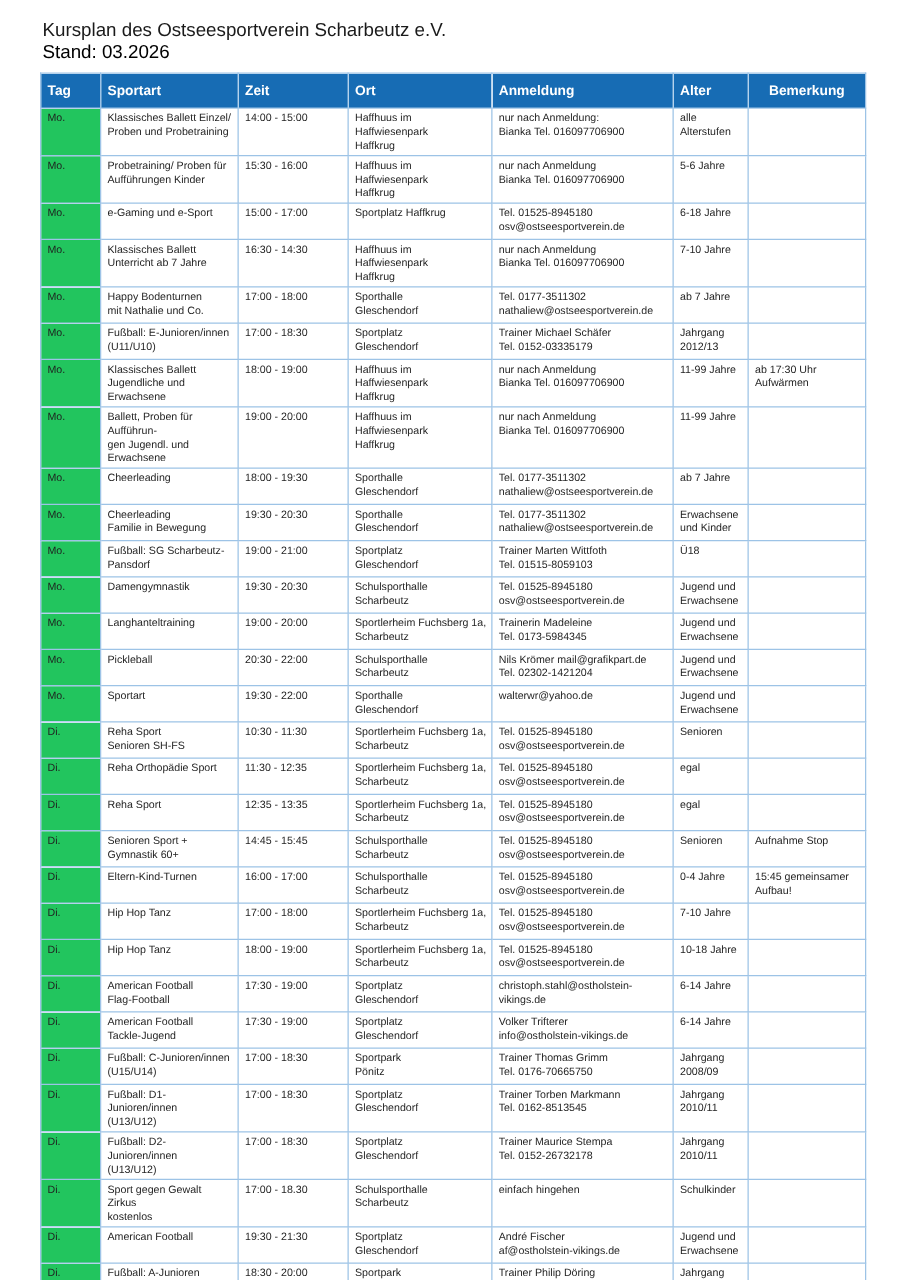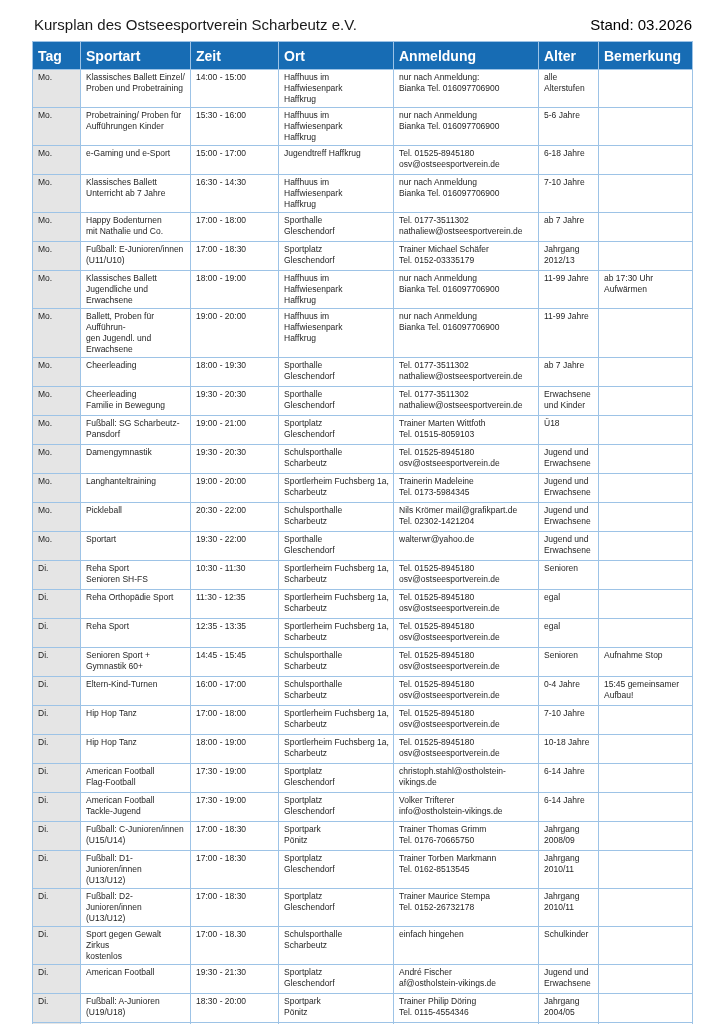--- a/index.html
+++ b/index.html
@@ -14,20 +14,21 @@
     width: 724px;
     height: 1024px;
     background: #ffffff;
     overflow: hidden;
   }
   .titlebar {
     display: flex;
     justify-content: space-between;
     align-items: baseline;
     margin: 16px 32px 8px 34px;
+    flex-direction: column;
   }
   .doc-title {
     font-size: 15px;
     font-weight: normal;
     color: #1a1a1a;
     letter-spacing: 0;
   }
   .doc-stand {
     font-size: 15px;
     font-weight: normal;
@@ -35,46 +36,47 @@
   }
   table.course-table {
     border-collapse: collapse;
     table-layout: fixed;
     width: 660px;
     margin-left: 32px;
   }
   table.course-table th {
     background: #176cb4;
     color: #ffffff;
-    font-size: 14px;
+    font-size: 11px;
     font-weight: bold;
     text-align: left;
     padding: 4px 5px;
     border: 1px solid #9dc3e6;
     white-space: nowrap;
     overflow: hidden;
   }
   table.course-table th:last-child {
+    text-align: center;
   }
   table.course-table td {
     font-size: 8.5px;
     line-height: 11px;
     vertical-align: top;
     padding: 2px 4px 2px 5px;
     border: 1px solid #9dc3e6;
     white-space: pre-line;
     overflow: hidden;
     height: 24px;
     box-sizing: content-box;
   }
   table.course-table tr {
     height: 28px;
   }
   table.course-table td.tag-cell {
-    background: #e5e5e5;
+    background: #22c55e;
   }
 </style>
 </head>
 <body>
 
 <div class="page">
 
   <div class="titlebar">
     <span class="doc-title">Kursplan des Ostseesportverein Scharbeutz e.V.</span>
     <span class="doc-stand">Stand: 03.2026</span>
@@ -124,21 +126,21 @@
 Haffkrug</td>
           <td>nur nach Anmeldung
 Bianka Tel. 016097706900</td>
           <td>5-6 Jahre</td>
           <td></td>
         </tr>
         <tr>
           <td class="tag-cell">Mo.</td>
           <td>e-Gaming und e-Sport</td>
           <td>15:00 - 17:00</td>
-          <td>Jugendtreff Haffkrug</td>
+          <td>Sportplatz Haffkrug</td>
           <td>Tel. 01525-8945180
 osv@ostseesportverein.de</td>
           <td>6-18 Jahre</td>
           <td></td>
         </tr>
         <tr>
           <td class="tag-cell">Mo.</td>
           <td>Klassisches Ballett
 Unterricht ab 7 Jahre</td>
           <td>16:30 - 14:30</td>

